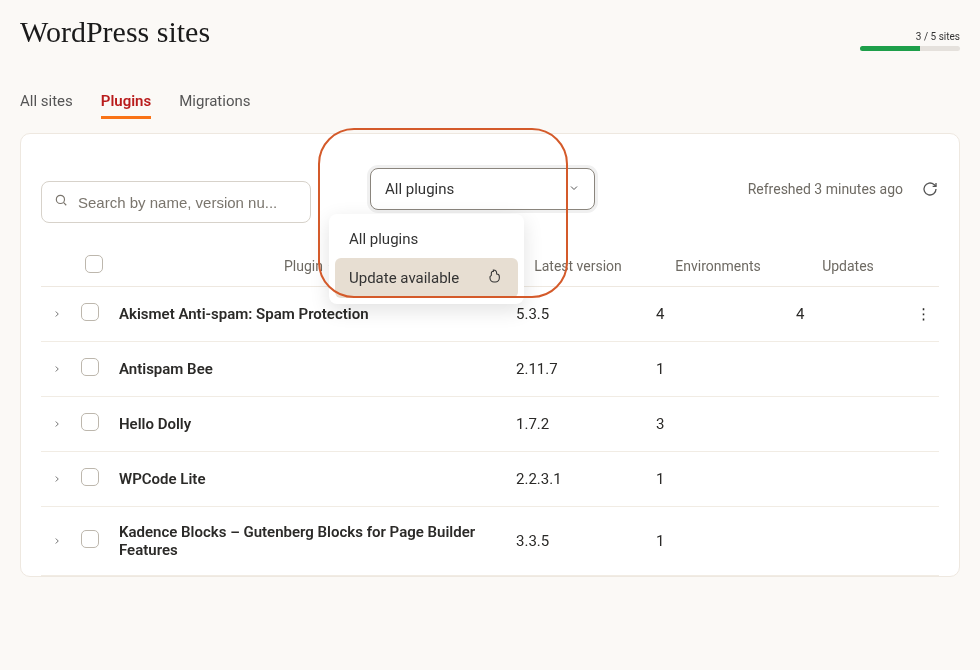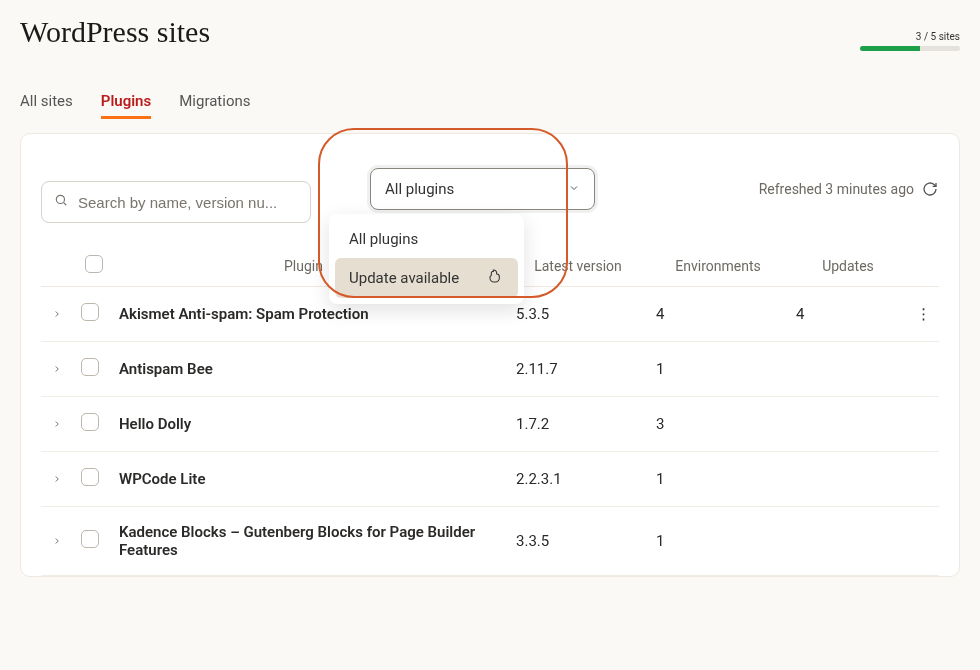--- a/index.html
+++ b/index.html
@@ -84,21 +84,21 @@
   .highlight-circle {
     position: absolute;
     left: 297px; top: -6px;
     width: 250px; height: 170px;
     border: 2px solid #d45a2a;
     border-radius: 36px;
     pointer-events: none;
     z-index: 20;
   }
   .right-info {
-    margin-left: auto; display: flex; align-items: center; gap: 7px;
+    margin-left: auto; display: flex; align-items: center; gap: 18px;
     color: #6e6a63; font-size: 14px;
   }
   .refresh-icon {
     width: 18px; height: 18px; display:inline-flex; align-items:center; justify-content:center;
     cursor: pointer;
   }
   table.plugins {
     width: 100%; border-collapse: collapse; margin-top: 22px;
     font-size: 15px;
   }

